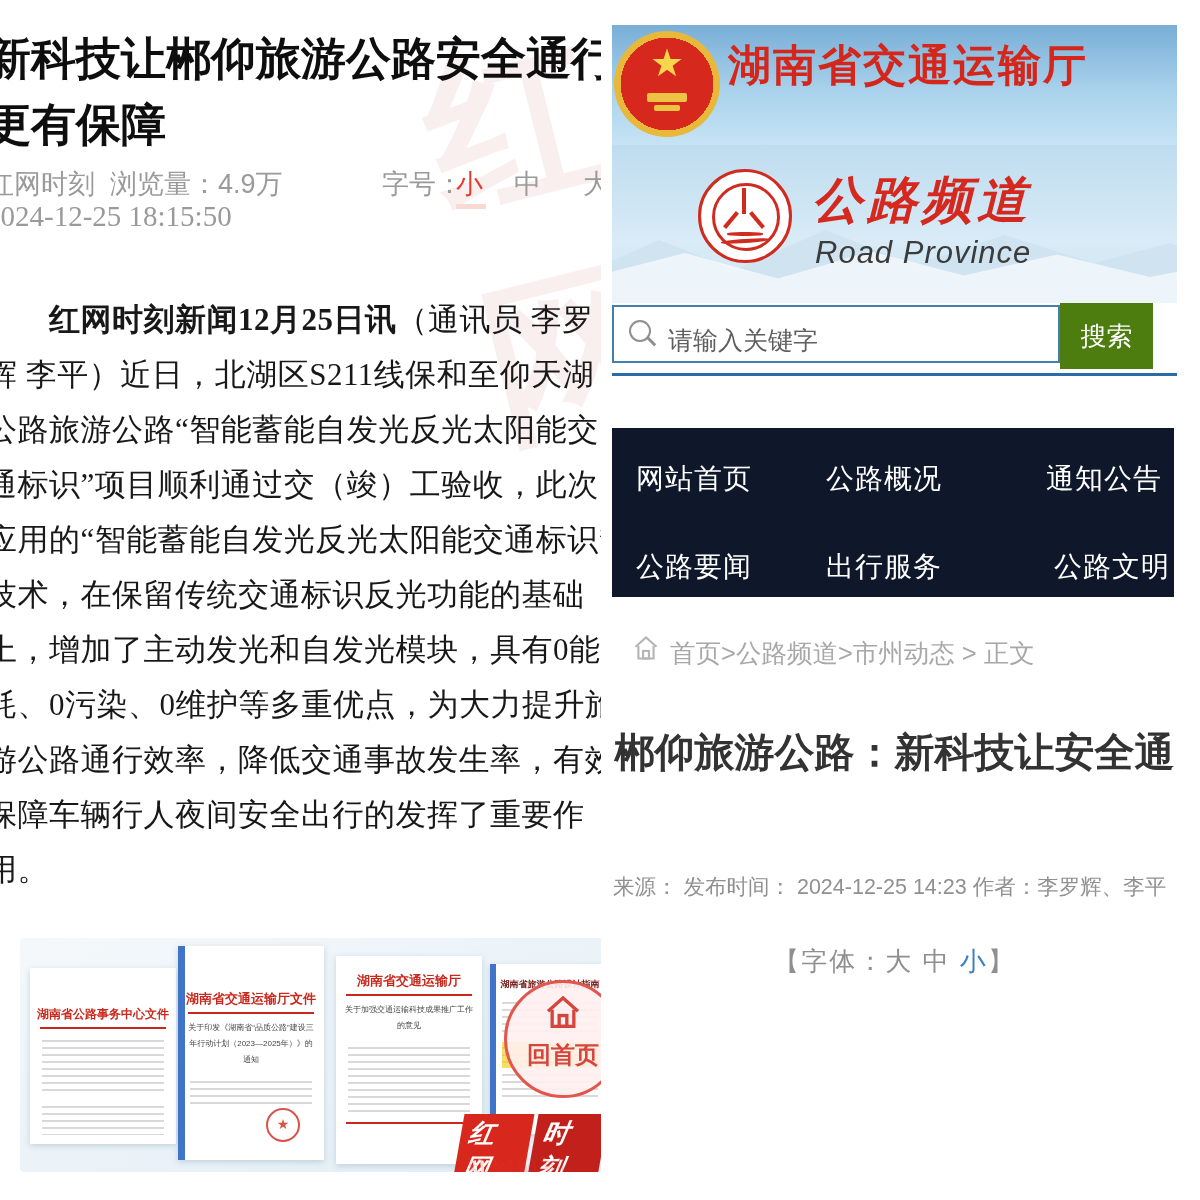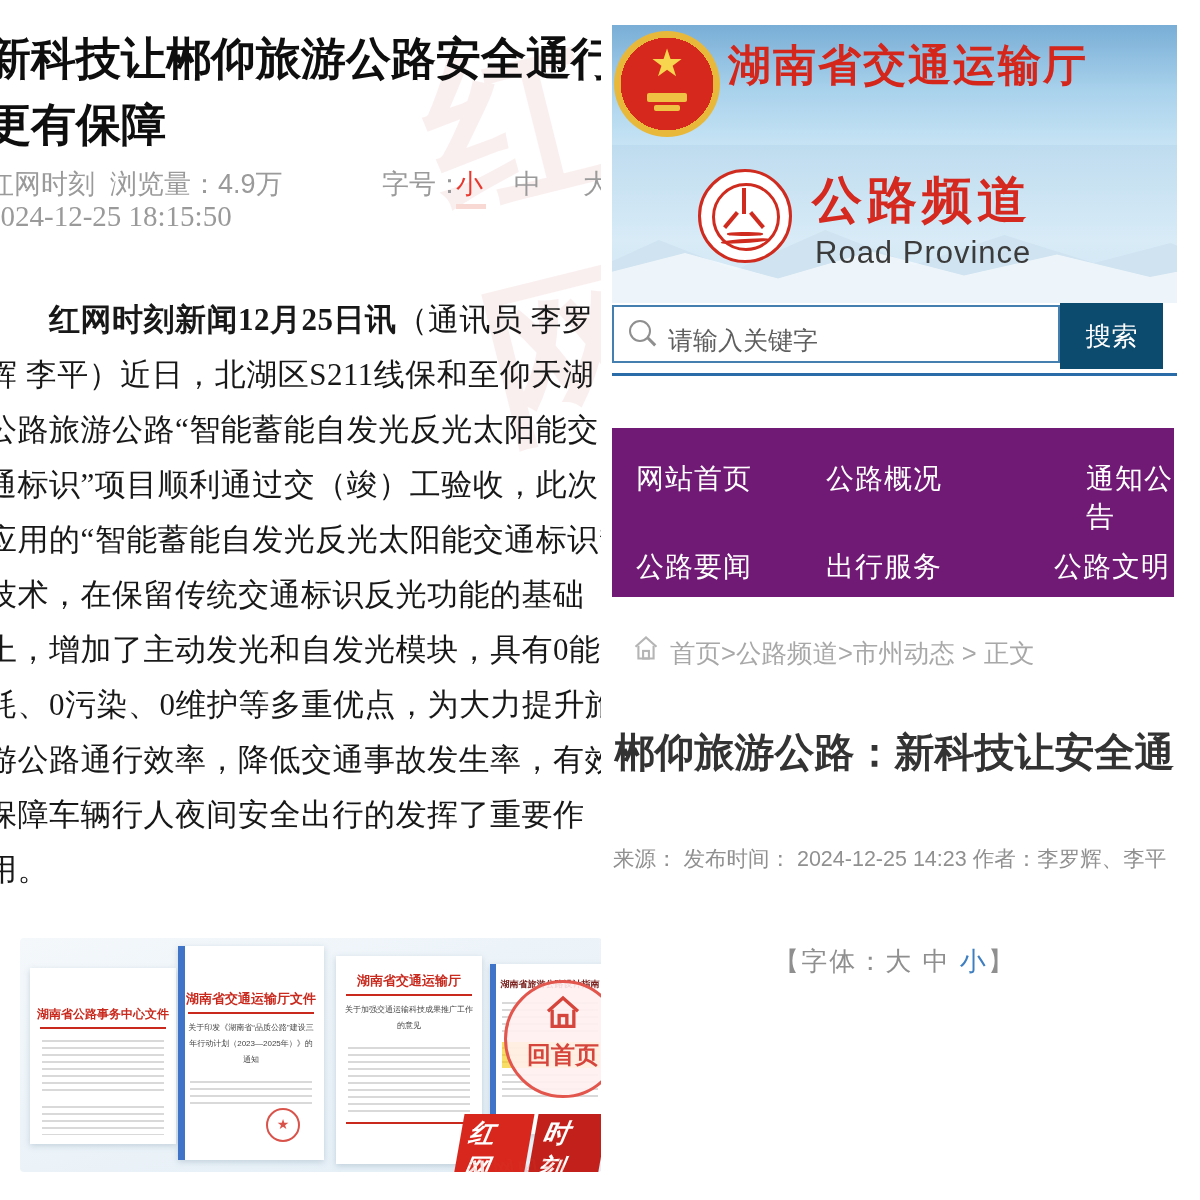--- a/index.html
+++ b/index.html
@@ -52,21 +52,21 @@
     background:linear-gradient(180deg,#79aed6 0%,#a9d2ec 55%,#c6e3f4 100%);}
   .emblem{left:2px;top:6px;width:106px;height:106px;border-radius:50%;
     background:radial-gradient(circle at 50% 50%, #d6281c 0 62%, #e8b83a 62% 78%, #cfa32f 78% 100%);}
   .emblem-star{position:absolute;left:0;right:0;top:10px;text-align:center;
     color:#f7d54e;font-size:38px;}
   .emblem-gate{position:absolute;left:33px;top:62px;width:40px;height:9px;background:#f0c243;border-radius:2px;}
   .emblem-gate2{position:absolute;left:40px;top:74px;width:26px;height:6px;background:#f0c243;border-radius:2px;}
   .dept-title{left:116px;top:12px;font-size:43px;font-weight:700;color:#d4261b;letter-spacing:2px;}
   .dept-sub{left:118px;top:69px;font-size:19.5px;font-weight:700;color:#cc2a20;}
   .roadband{left:0;top:145px;width:565px;height:158px;overflow:hidden;
-    background:linear-gradient(180deg,#bedcef 0%,#d8ebf7 60%,#cfe6f3 100%);}
+    background:linear-gradient(180deg,#bedcef 0%,#d8ebf7 60%,#cfe6f3 100%);font-style:italic;}
   .mtn1{position:absolute;left:-30px;top:60px;width:640px;height:100px;background:#cfe3f0;
     clip-path:polygon(0 70%,12% 35%,24% 65%,38% 25%,52% 60%,66% 30%,80% 58%,92% 38%,100% 60%,100% 100%,0 100%);}
   .mtn2{position:absolute;left:-20px;top:84px;width:620px;height:80px;background:rgba(255,255,255,0.65);
     clip-path:polygon(0 60%,15% 30%,30% 62%,45% 28%,60% 58%,75% 32%,90% 60%,100% 45%,100% 100%,0 100%);}
   .seal{left:86px;top:24px;width:88px;height:88px;border-radius:50%;background:#fff;
     border:3px solid #cf2b1f;z-index:2;}
   .seal-ring{position:absolute;left:11px;top:11px;width:62px;height:62px;border-radius:50%;
     border:3px solid #cf2b1f;}
   .seal-v{position:absolute;left:41px;top:16px;width:4px;height:26px;background:#cf2b1f;}
   .seal-d1{position:absolute;left:28px;top:38px;width:4px;height:20px;background:#cf2b1f;transform:rotate(40deg);}
@@ -76,29 +76,29 @@
   .channel-title{left:200px;top:22px;font-size:50px;font-weight:700;color:#d5281e;
     letter-spacing:5px;z-index:2;}
   .channel-sub{left:203px;top:90px;font-size:31px;color:#3b3b3b;letter-spacing:1px;z-index:2;}
   .searchbar{left:0;top:303px;width:565px;height:70px;border-bottom:3px solid #2a6ca8;}
   .search-input{position:absolute;left:0;top:2px;width:448px;height:58px;border:2px solid #447fb0;
     box-sizing:border-box;padding:12px 10px 0 54px;font-size:25px;color:#555;outline:none;
     font-family:"Liberation Sans",sans-serif;}
   .search-input::placeholder{color:#5f5f5f;opacity:1;}
   .mag{position:absolute;left:17px;top:17px;width:18px;height:18px;border:2.5px solid #8f8f8f;border-radius:50%;}
   .mag-tail{position:absolute;left:34px;top:37px;width:11px;height:2.5px;background:#8f8f8f;transform:rotate(45deg);}
-  .search-btn{position:absolute;left:448px;top:0;width:103px;height:66px;background:#0c4a6e;border:none;
+  .search-btn{position:absolute;left:448px;top:0;width:93px;height:66px;background:#4d7c0f;border:none;
     color:#fff;font-size:26px;font-family:"Liberation Sans",sans-serif;cursor:pointer;}
-  .nav{left:0;top:428px;width:562px;height:169px;background:#701a75;}
+  .nav{left:0;top:428px;width:562px;height:169px;background:#0f172a;}
   .nav-item{position:absolute;color:#fff;font-size:28px;letter-spacing:1px;cursor:pointer;}
   .crumb-icon{left:20px;top:634px;width:28px;height:28px;}
   .crumb-text{left:58px;top:636px;font-size:25.5px;color:#a8a8a8;}
   .a-title{left:0;top:724px;width:565px;text-align:center;font-size:40px;font-weight:700;
     color:#333;line-height:56px;}
-  .a-meta{left:1px;top:844px;width:586px;font-size:21.5px;color:#909090;}
+  .a-meta{left:1px;top:872px;width:586px;font-size:21.5px;color:#909090;}
   .a-font{left:0;top:944px;width:565px;text-align:center;font-size:26px;color:#8f8f8f;letter-spacing:2px;}
   .a-font .blue{color:#3f7fc1;}
   .a-body{left:0;top:1042px;width:586px;height:137px;overflow:hidden;
     font-size:22.5px;color:#4b4b4b;line-height:61px;}
   .a-body .ln{white-space:nowrap;height:61px;}
 </style>
 </head>
 <body>
 
 <div class="pane" id="left-pane">
@@ -209,21 +209,21 @@
   <div class="abs searchbar">
     <input class="search-input" type="text" placeholder="请输入关键字" style="">
     <span class="mag"></span>
     <span class="mag-tail"></span>
     <button class="search-btn">搜索</button>
   </div>
 
   <div class="abs nav">
     <span class="nav-item" style="left:24px;top:32px;">网站首页</span>
     <span class="nav-item" style="left:214px;top:32px;">公路概况</span>
-    <span class="nav-item" style="left:434px;top:32px;margin-left:40px;">通知公告</span>
+    <span class="nav-item" style="left:434px;top:32px;">通知公告</span>
     <span class="nav-item" style="left:24px;top:120px;">公路要闻</span>
     <span class="nav-item" style="left:214px;top:120px;">出行服务</span>
     <span class="nav-item" style="left:442px;top:120px;">公路文明</span>
   </div>
 
   <svg class="abs crumb-icon" viewBox="0 0 24 24" fill="none" stroke="#b5b5b5" stroke-width="1.8">
     <path d="M3 11 L12 3 L21 11"></path>
       <path d="M5.5 10 V21 H18.5 V10"></path>
       <rect x="9.5" y="14.5" width="5" height="6.5"></rect>
   </svg>

